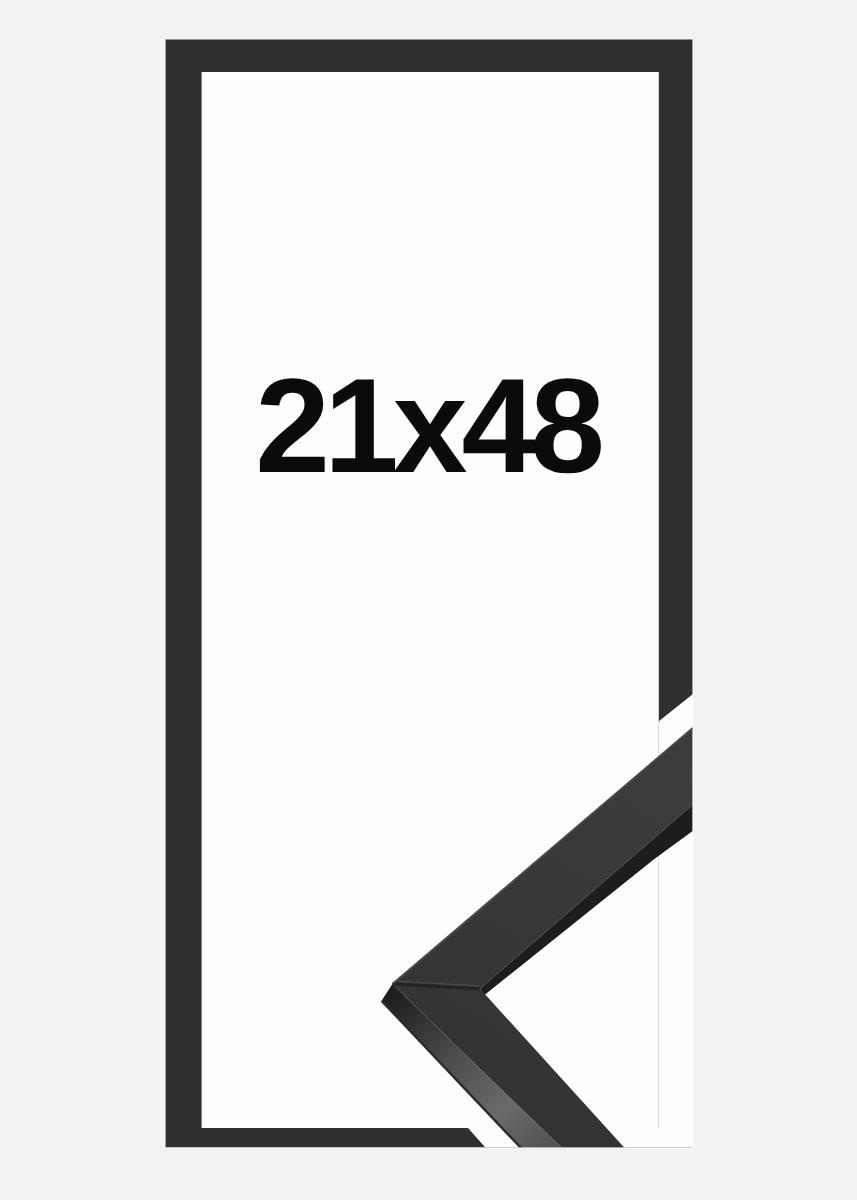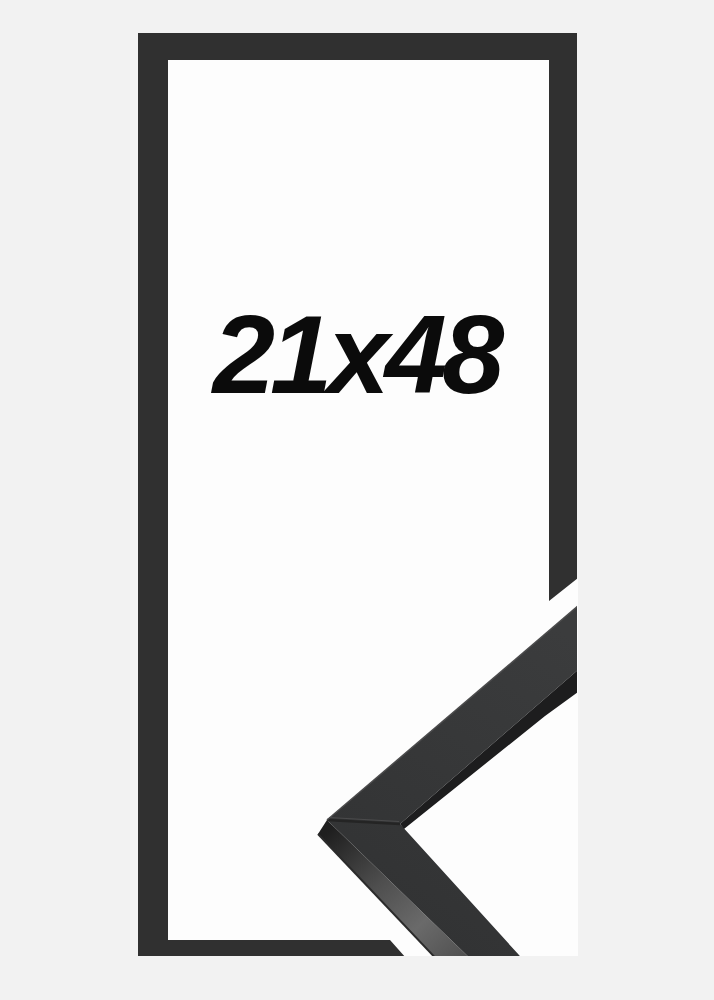--- a/index.html
+++ b/index.html
@@ -1,16 +1,16 @@
 <!DOCTYPE html>
 <html><head>
 <meta charset="utf-8">
 <style>
   html,body{margin:0;padding:0;background:#f2f2f2;}
-  .canvas{position:relative;width:714px;height:956px;overflow:hidden;font-style:italic;}
+  .canvas{position:relative;width:714px;height:956px;overflow:hidden;}
   svg{display:block;}
   .size-label{
     font-family:"Liberation Sans", sans-serif;
     font-weight:700;
     font-size:112px;
     letter-spacing:-5px;
   }
 </style>
 </head>
 <body>

